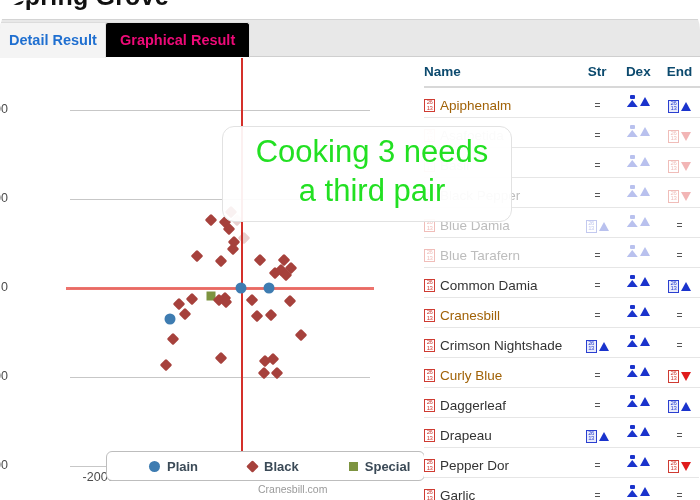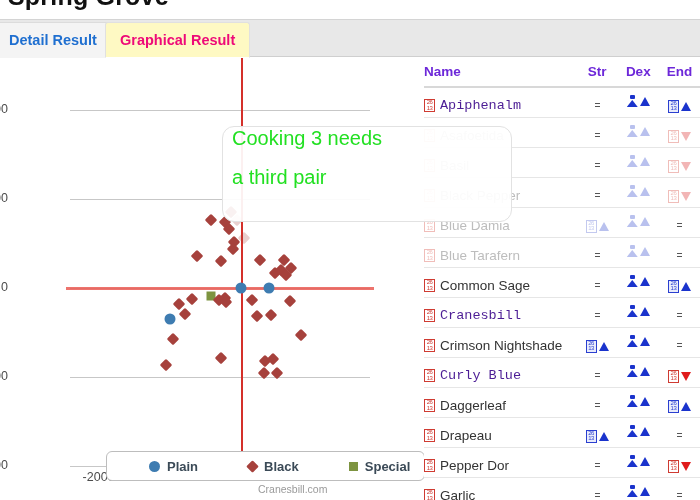--- a/index.html
+++ b/index.html
@@ -4,21 +4,21 @@
 <style>
   * { box-sizing: border-box; }
   html, body {
     margin: 0; padding: 0;
     width: 700px; height: 500px;
     overflow: hidden;
     background: #ffffff;
     font-family: "Liberation Sans", sans-serif;
   }
 
-  #root { position: relative; width: 700px; height: 500px; overflow: hidden; }
+  #root { position: relative; width: 700px; height: 500px; overflow: hidden; border-radius: 30px; }
 
   
   .top-heading {
     position: absolute;
     left: 8px; top: -18px;
     font-size: 25px;
     font-weight: bold;
     color: #111111;
     letter-spacing: .2px;
     white-space: nowrap;
@@ -48,21 +48,21 @@
     left: -6px;
     color: #1f6fd0;
     background: #f4f4f4;
     border: 1px solid #dcdcdc;
     border-bottom: none;
     border-radius: 3px 3px 0 0;
   }
   .tab-graph {
     left: 105px;
     color: #ee0a78;
-    background: #fef9c3;
+    background: #000000;
     border: 1px solid #e0e0e0;
     border-bottom: 1px solid #ffffff;
     border-radius: 3px 3px 0 0;
     z-index: 3;
   }
 
   
   .chart-area {
     position: absolute;
     left: 0; top: 58px;
@@ -153,39 +153,39 @@
   
   .table-area {
     position: absolute;
     left: 424px; top: 58px;
     width: 276px; height: 442px;
     background: #ffffff;
     overflow: hidden;
   }
   table.stats { border-collapse: collapse; width: 276px; table-layout: fixed; }
   table.stats th {
-    font-size: 13.5px; font-weight: bold; color: #6d28d9;
+    font-size: 13.5px; font-weight: bold; color: #0c4a6e;
     text-align: left; padding: 6px 0 7px 0;
     border-bottom: 2px solid #d8d8d8;
     background: #ffffff;
   }
   table.stats th.c { text-align: center; }
   table.stats td {
     font-size: 13.5px; color: #2b2b2b;
     padding: 4px 0;
     border-bottom: 1px solid #e6e6e6;
     height: 23px;
     white-space: nowrap;
   }
   table.stats td.c { text-align: center; }
   col.cname { width: 152px; }
   col.cstat { width: 41px; }
   .nm { display: inline-flex; align-items: center; gap: 5px; }
   .nm .txt { cursor: pointer; }
-  .nm .txt.green { color: #4c1d95; font-family: Liberation Mono, monospace; }
+  .nm .txt.green { color: #a16207; }
   .nm .txt.dark  { color: #333333; }
   
   .bx {
     display: inline-block;
     width: 11px; height: 13px;
     border: 1px solid #cf3b32;
     font-size: 6px; line-height: 5.5px;
     color: #cf3b32;
     text-align: center;
     font-family: "Liberation Sans", sans-serif;
@@ -230,28 +230,29 @@
     left: 222px; top: 126px;
     width: 290px; height: 96px;
     background: rgba(255,255,255,.93);
     border: 1px solid #e2e2e2;
     border-radius: 12px;
     z-index: 20;
     pointer-events: none;
   }
   .callout-text {
     position: absolute;
-    left: 232px; top: 119px;
+    left: 232px; top: 132px;
     width: 280px;
-    font-size: 20px;
+    font-size: 31px;
     line-height: 39px;
     color: #22e022;
     z-index: 21;
     pointer-events: none;
     white-space: pre-line;
+    text-align: center;
   }
 </style>
 </head>
 <body>
 
 <div id="root">
 
   <div class="top-heading">Spring Grove</div>
 
   <div class="tabbar">
@@ -484,21 +485,21 @@
             <td class="c"><span class="statcell">
                 <span class="dot-eq"></span>
               </span></td>
           </tr>
           <tr>
             <td><span class="nm">
                 <span class="bx">
                   <b>26</b>
                   <b>13</b>
                 </span>
-                <span class="txt dark">Common Sage</span>
+                <span class="txt dark">Common Damia</span>
               </span></td>
             <td class="c"><span class="statcell">
                 <span class="dot-eq"></span>
               </span></td>
             <td class="c"><span class="statcell">
                 <span class="person"></span>
                 <span class="tri up"></span>
               </span></td>
             <td class="c"><span class="statcell">
                 <span class="bx blue">

